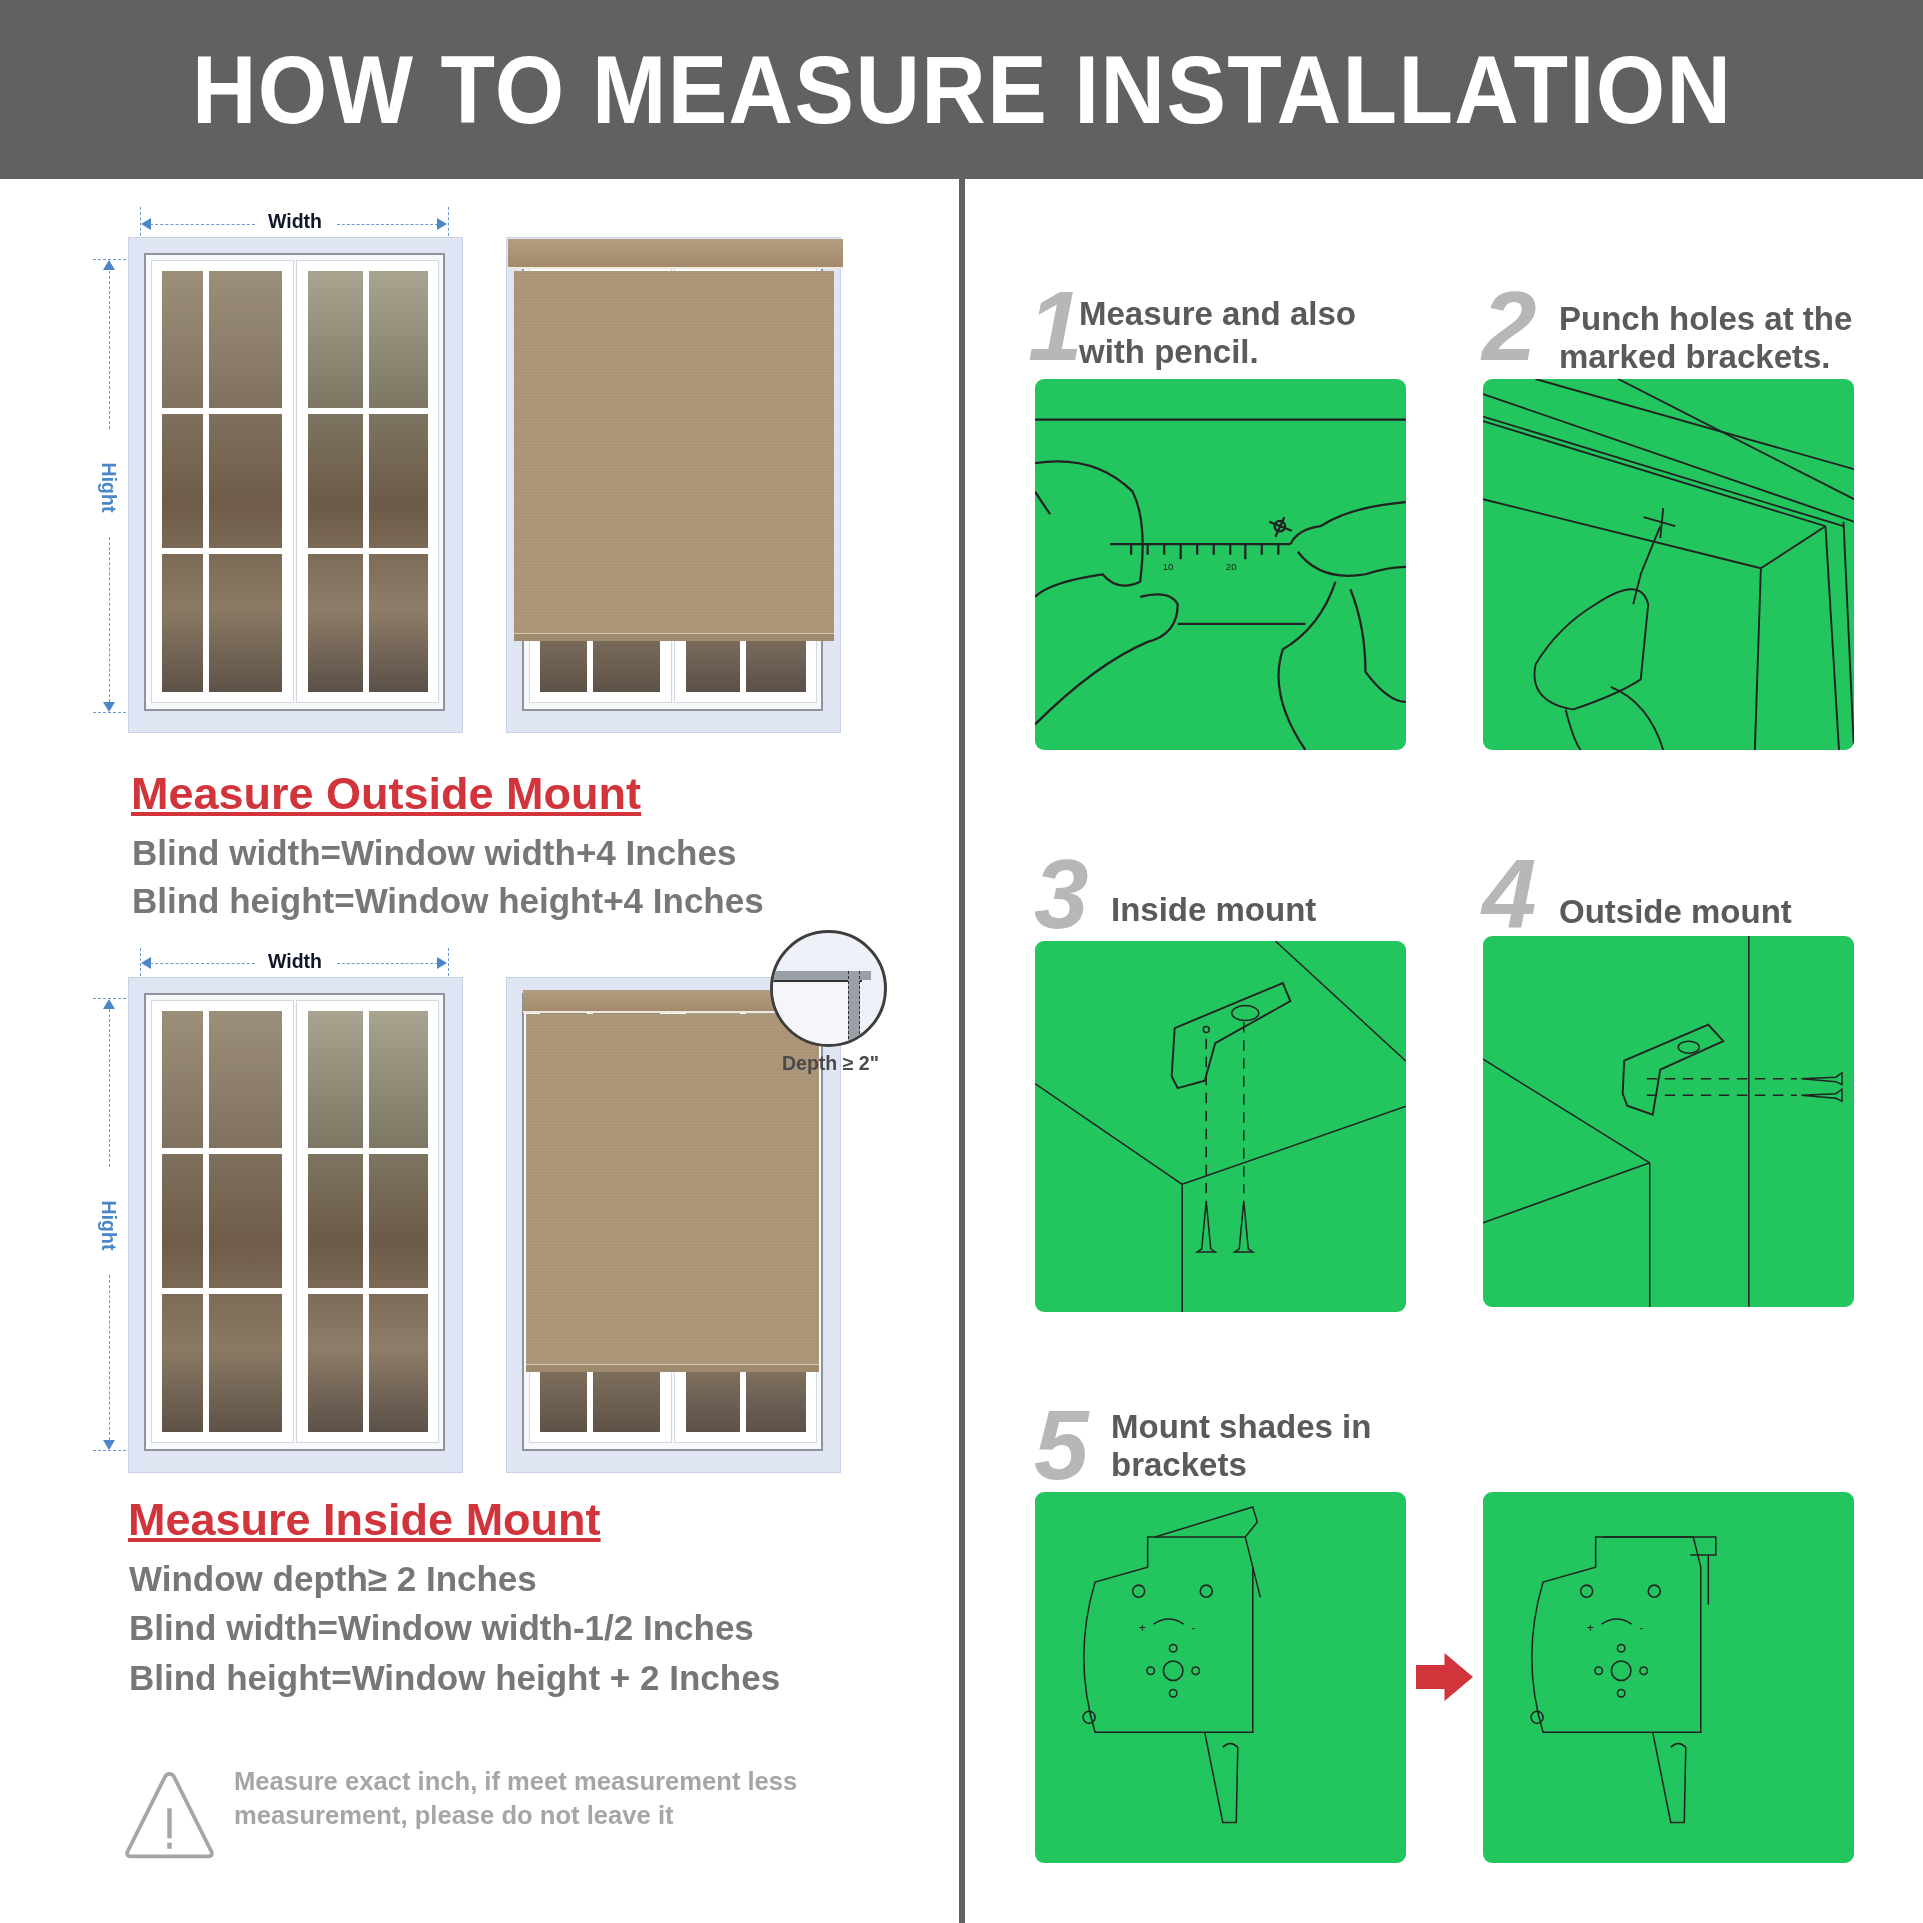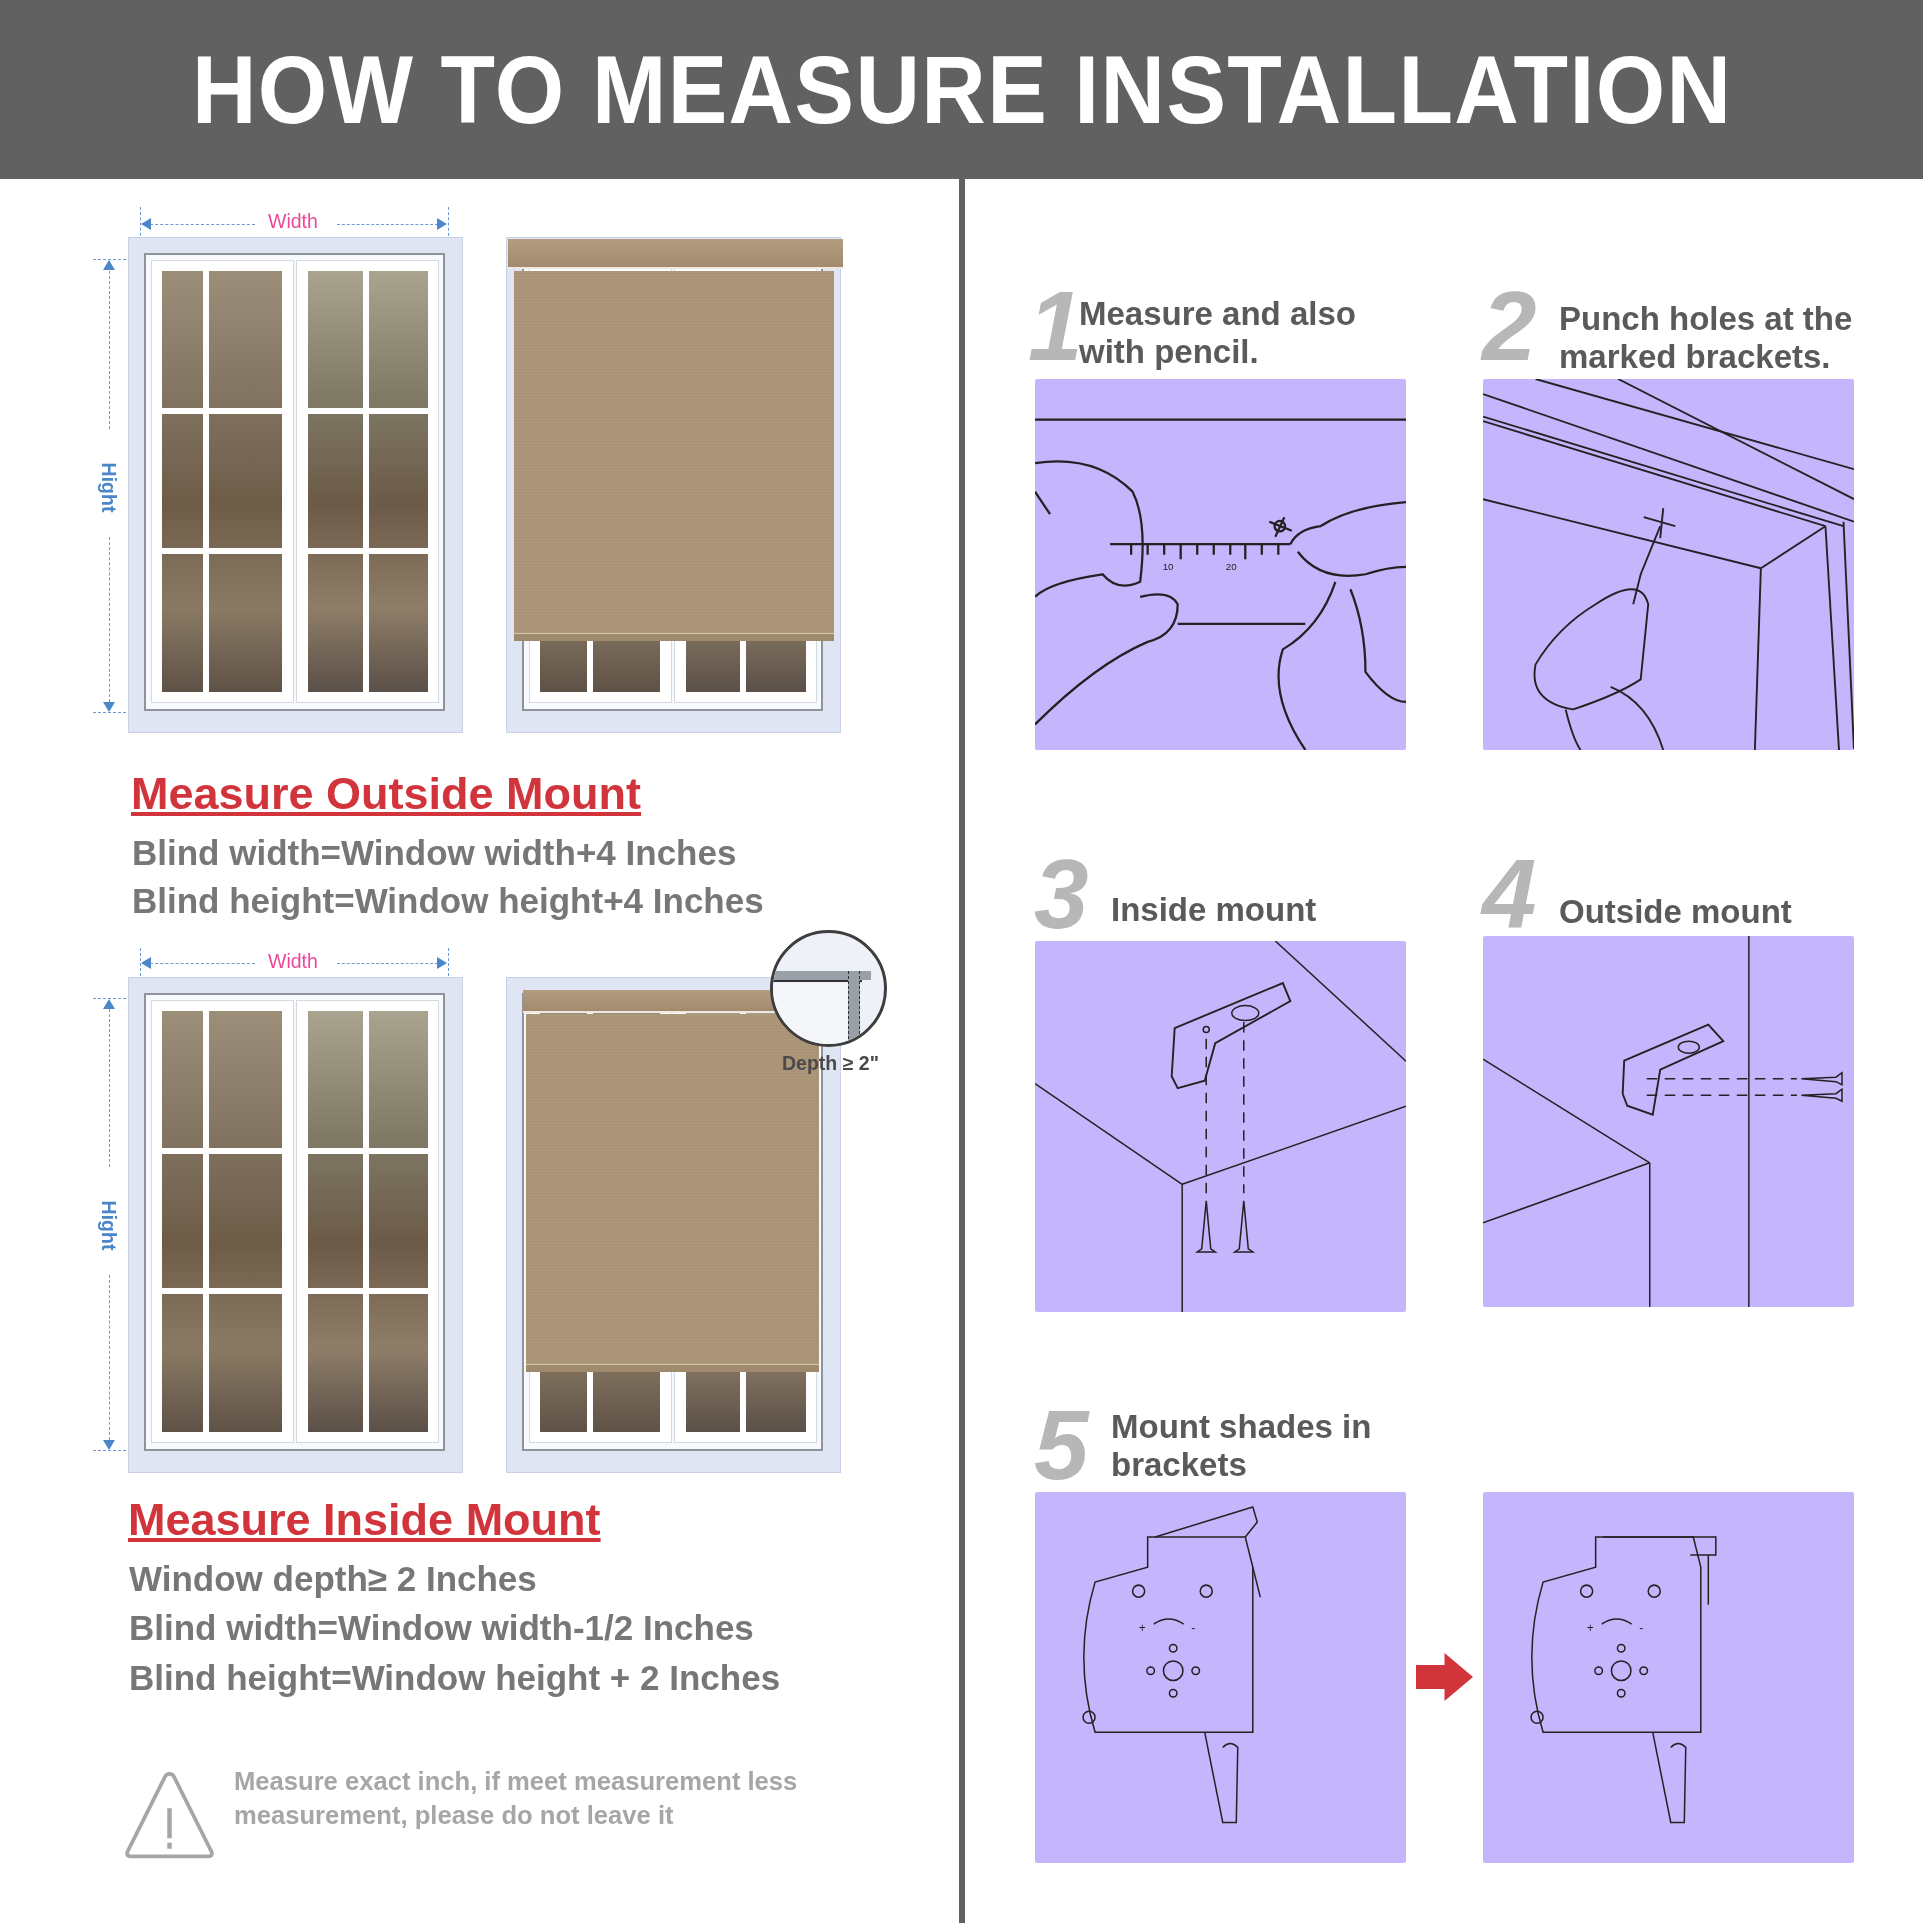--- a/index.html
+++ b/index.html
@@ -16,41 +16,41 @@
   .win-inner { position: absolute; background: #f7f9fd; border: 2.3px solid #8f949c; }
   .sash { position: absolute; background: #ffffff; border: 1.5px solid #d4d8e0; }
   .pane { position: absolute; background: linear-gradient(180deg,#9c8f7a 0%,#7d6f5c 35%,#6e5c48 55%,#8a7a64 80%,#5e5247 100%); }
   .pane.b { background: linear-gradient(180deg,#a9a48f 0%,#7f7a66 30%,#6c5a48 55%,#8e7d68 80%,#5b5048 100%); }
   .mullion { position: absolute; background: #ffffff; }
 
   .blind-valance { position: absolute; background: linear-gradient(180deg,#b39c80,#a38a6d); border-bottom: 2.3px solid #efe8de; }
   .blind { position: absolute; background: repeating-linear-gradient(0deg,#ad977a 0px,#a99276 1.5px,#b09b7f 3px), #ab9579; }
   .blind::after { content: ""; position: absolute; left: 0; right: 0; bottom: 0; height: 7.5px; background: #a08a6e; border-top: 1.5px solid #d2c4b0; }
 
-  .dim { position: absolute; color: #ec4899; font-weight: normal; font-size: 19.5px; }
+  .dim { position: absolute; color: #0f172a; font-weight: bold; font-size: 19.5px; }
   .dim-line-h { position: absolute; height: 0; border-top: 1.5px dashed #6b9bd4; }
   .dim-line-v { position: absolute; width: 0; border-left: 1.5px dashed #6b9bd4; }
   .arrow-l, .arrow-r, .arrow-u, .arrow-d { position: absolute; width: 0; height: 0; }
   .arrow-l { border-top: 6px solid transparent; border-bottom: 6px solid transparent; border-right: 10.5px solid #4a86c8; }
   .arrow-r { border-top: 6px solid transparent; border-bottom: 6px solid transparent; border-left: 10.5px solid #4a86c8; }
   .arrow-u { border-left: 6px solid transparent; border-right: 6px solid transparent; border-bottom: 10.5px solid #4a86c8; }
   .arrow-d { border-left: 6px solid transparent; border-right: 6px solid transparent; border-top: 10.5px solid #4a86c8; }
   .hight { position: absolute; color: #4a86c8; font-weight: bold; font-size: 19.5px; transform: rotate(90deg); transform-origin: center; }
 
   .section-title { position: absolute; color: #d1343a; font-weight: bold; font-size: 45px; text-decoration: underline; }
   .rule { position: absolute; color: #777777; font-weight: bold; font-size: 35px; }
 
   .depth-circle { position: absolute; width: 117px; height: 117px; border: 3.8px solid #3e3e3e; border-radius: 50%; background: #eef1f8; overflow: hidden; }
   .depth-label { position: absolute; color: #4a4a4a; font-weight: bold; font-size: 19.5px; }
 
   .warn { position: absolute; color: #a6a6a6; font-weight: bold; font-size: 25.6px; line-height: 34px; }
 
   .step-num { position: absolute; color: #b7b7b7; font-weight: bold; font-style: italic; font-size: 98px; line-height: 1; }
   .step-title { position: absolute; color: #5a5a5a; font-weight: bold; font-size: 33px; line-height: 38px; }
-  .panel { position: absolute; background: #c4b5fd; border-radius: 2px; overflow: hidden; }
+  .panel { position: absolute; background: #22c55e; border-radius: 9px; overflow: hidden; }
   .panel svg { position: absolute; left: 0; top: 0; }
 </style>
 </head>
 <body>
 
 <div class="header">
   <h1>HOW TO MEASURE INSTALLATION</h1>
 </div>
 <div class="divider"></div>
 

